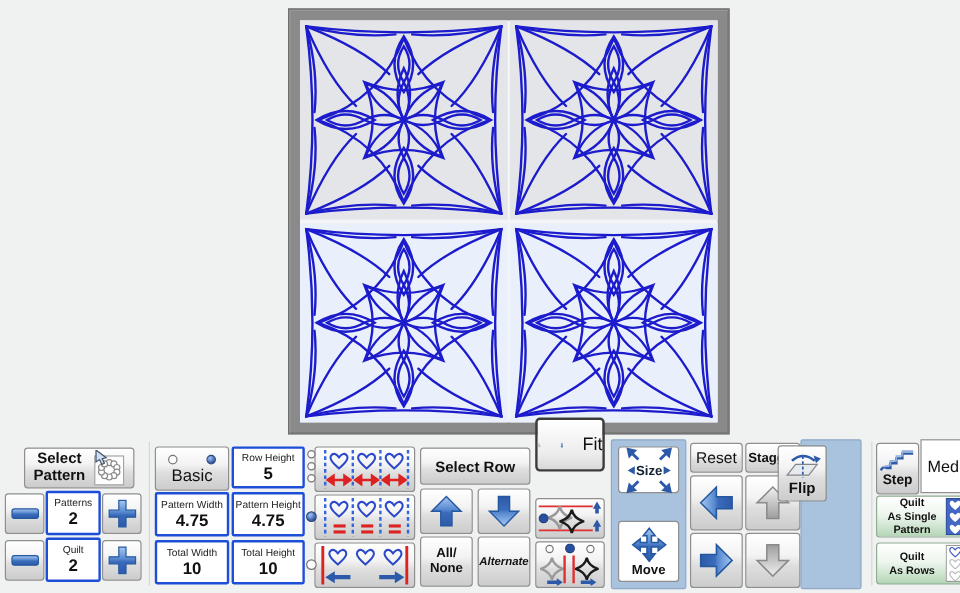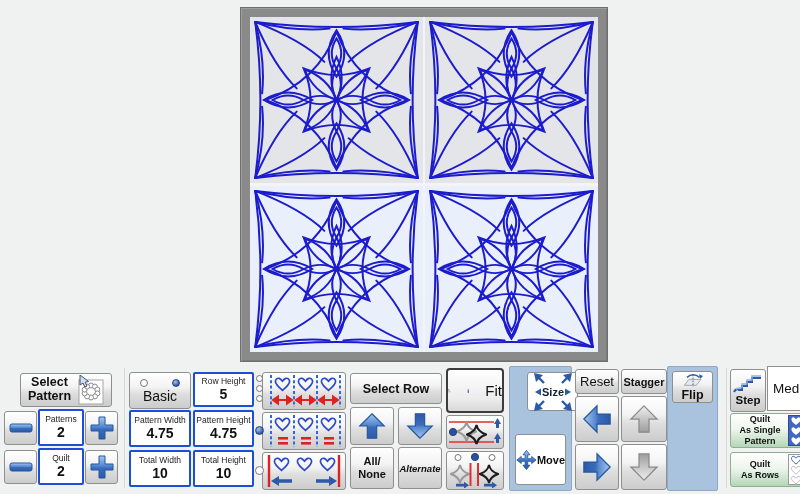--- a/index.html
+++ b/index.html
@@ -307,21 +307,21 @@
   </div>
   <div class="btn" style="left:398px;top:447px;width:44px;height:42px">
     <span style="font-size:9.5px;font-weight:bold;font-style:italic">Alternate</span>
   </div>
   <div class="btn" style="left:350px;top:447px;width:44px;height:42px">
     <span class="small-b two-line">
       <span>All/</span><br><span>None</span>
     </span>
   </div>
 
-  <div class="btn btn-dark" style="left:446px;top:368px;width:58px;height:45px;gap:16px">
+  <div class="btn btn-dark" style="left:446px;top:348px;width:58px;height:45px;gap:16px">
     <svg width="14" height="18" viewBox="0 0 14 18">
       <rect x="1" y="1" width="9" height="9" fill="#f2f2f2" stroke="#9a9a9a"></rect>
       <path d="M4,4 L4,15 L7,12.6 L8.8,16.5 L10.8,15.5 L9,11.8 L12.5,11.4 Z" fill="#fff" stroke="#333" stroke-width="1"></path>
     </svg>
     <svg width="15" height="26" viewBox="0 0 16 26" class="blue-ic">
       <path d="M8,1 L14.5,8.5 L10.5,8.5 L10.5,17.5 L14.5,17.5 L8,25 L1.5,17.5 L5.5,17.5 L5.5,8.5 L1.5,8.5 Z"></path>
     </svg>
     <span style="font-size:15px">Fit</span>
   </div>
   <div class="btn" style="left:446px;top:415px;width:58px;height:34px">
@@ -351,40 +351,40 @@
       <line x1="22.5" y1="10" x2="22.5" y2="33" stroke="#e03030" stroke-width="2"></line>
       <line x1="30" y1="10" x2="30" y2="33" stroke="#e03030" stroke-width="2"></line>
       <g fill="#2d5aa8">
           <path d="M8,30.8 h8 v-2 l5,3.4 l-5,3.4 v-2 h-8 Z"></path>
           <path d="M36,30.8 h8 v-2 l5,3.4 l-5,3.4 v-2 h-8 Z"></path>
         </g>
     </svg>
   </div>
 
   <div class="panel-blue" style="left:509px;top:366px;width:63px;height:125px"></div>
-  <div class="btn" style="left:527px;top:372px;width:51px;height:39px;background:#fff">
+  <div class="btn" style="left:515px;top:372px;width:51px;height:39px;background:#fff">
     <svg width="44" height="44" viewBox="0 0 44 44" class="block-ic">
       <g stroke="#2d5aa8" stroke-width="2.4">
           <line x1="13" y1="13" x2="7" y2="7"></line>
           <line x1="31" y1="13" x2="37" y2="7"></line>
           <line x1="13" y1="31" x2="7" y2="37"></line>
           <line x1="31" y1="31" x2="37" y2="37"></line>
         </g>
       <g fill="#2d5aa8">
         <path d="M3,3 L12,5 L5,12 Z"></path>
           <path d="M41,3 L32,5 L39,12 Z"></path>
         <path d="M3,41 L5,32 L12,39 Z"></path>
           <path d="M41,41 L39,32 L32,39 Z"></path>
         <path d="M4,22 L10,18.5 V25.5 Z"></path>
           <path d="M40,22 L34,18.5 V25.5 Z"></path>
       </g>
       <text x="22" y="26" text-anchor="middle" font-size="11" font-weight="bold" fill="#123" font-family="Liberation Sans, sans-serif">Size</text>
     </svg>
   </div>
-  <div class="btn" style="left:515px;top:434px;width:51px;height:51px;background:#fff;flex-direction:row">
+  <div class="btn" style="left:515px;top:434px;width:51px;height:51px;background:#fff;flex-direction:column">
     <svg width="30" height="30" viewBox="0 0 24 24" class="blue-ic">
       <path d="M12,1 L16,6 H13.5 V10.5 H18 V8 L23,12 L18,16 V13.5 H13.5 V18 H16 L12,23 L8,18 H10.5 V13.5 H6 V16 L1,12 L6,8 V10.5 H10.5 V6 H8 Z"></path>
     </svg>
     <span style="font-size:11px;font-weight:bold">Move</span>
   </div>
 
   <div class="btn" style="left:575px;top:369px;width:44px;height:25px;font-size:13px">
     <span>Reset</span>
   </div>
   <div class="btn" style="left:621px;top:369px;width:46px;height:25px;font-size:11px">
@@ -405,21 +405,21 @@
         <use href="#arrowUp"></use>
       </svg>
   </div>
   <div class="btn" style="left:621px;top:444px;width:46px;height:46px">
     <svg width="30" height="30" viewBox="0 0 24 24" class="gray-ic rot180">
         <use href="#arrowUp"></use>
       </svg>
   </div>
 
   <div class="panel-blue" style="left:667px;top:366px;width:51px;height:125px"></div>
-  <div class="btn" style="left:672px;top:371px;width:41px;height:32px;flex-direction:column">
+  <div class="btn" style="left:648px;top:371px;width:41px;height:47px;flex-direction:column">
     <svg width="34" height="24" viewBox="0 0 34 24" class="block-ic">
       <path d="M4,20 L11,11 L29,11 L22,20 Z" fill="#e6e9ee" stroke="#858585"></path>
       <path d="M8,8 Q17,0 27,8" fill="none" stroke="#2d5aa8" stroke-width="2.2"></path>
       <path d="M28,10 L26,3.5 L32,6 Z" fill="#2d5aa8"></path>
       <line x1="17" y1="4" x2="17" y2="22" stroke="#2d5aa8" stroke-width="1.4" stroke-dasharray="2.4,2"></line>
     </svg>
     <span style="font-size:12.5px;font-weight:bold">Flip</span>
   </div>
 
   <div class="divider" style="left:726px;top:368px;height:120px"></div>

